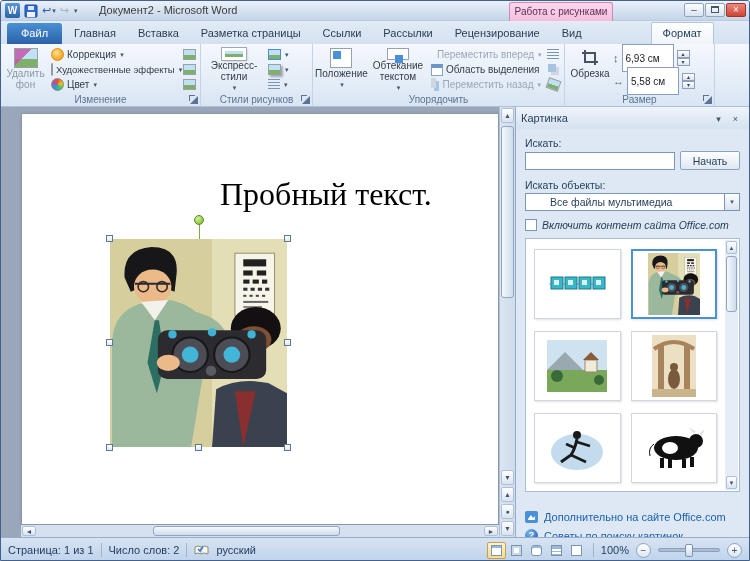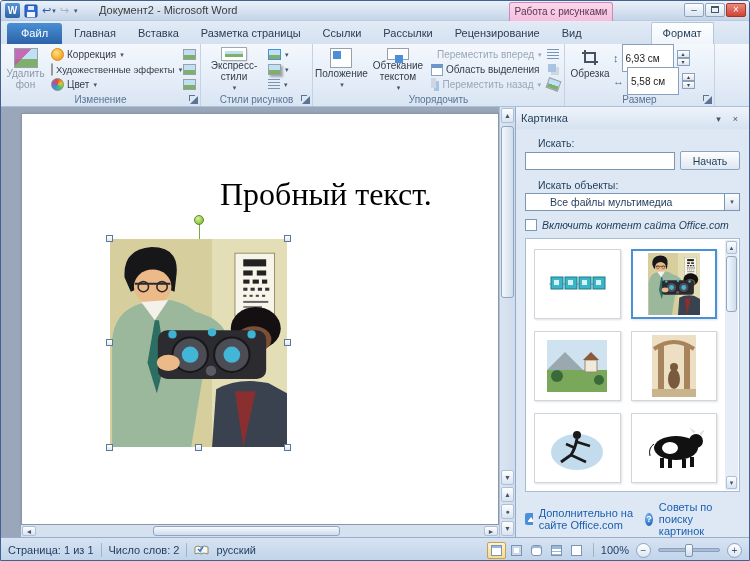--- a/index.html
+++ b/index.html
@@ -106,40 +106,40 @@
   background:linear-gradient(#fdfefe,#d9e3f0); border:1px solid #aebfd6; border-radius:2px; margin:1px; }
 .htrack { flex:1; position:relative; margin:1px 0; }
 .hthumb { position:absolute; top:0; bottom:0; left:26%; width:42%; background:linear-gradient(#f4f8fc,#cfdcec); border:1px solid #90a6c0; border-radius:3px; }
 
 
 .taskpane { position:absolute; left:514px; top:106px; right:0; height:430px; background:#dde8f4; border-left:1px solid #93aac9; }
 .tp-header { height:22px; display:flex; align-items:center; padding:0 5px; background:linear-gradient(#eef4fb,#d6e2f0); }
 .tp-title { flex:1; font-size:11px; color:#1f3b57; }
 .tp-hbtn { width:17px; height:15px; text-align:center; line-height:14px; font-size:9px; color:#44566e; border:1px solid transparent; border-radius:2px; }
 .tp-body { padding:4px 9px 0; }
-.tp-label { font-size:10.5px; color:#1f3b57; margin:4px 13px 2px; }
+.tp-label { font-size:10.5px; color:#1f3b57; margin:4px 0 2px; }
 .search-row { display:flex; gap:5px; align-items:center; }
 .tp-input { flex:1; height:18px; border:1px solid #7a96b8; background:#fff; font-size:11px; padding:0 3px; font-family:"Liberation Sans",sans-serif; }
 .tp-btn { width:66px; height:19px; font-size:10.5px; color:#1f3b57; background:linear-gradient(#fefefe,#dfe7f2);
   border:1px solid #8aa4c4; border-radius:2px; font-family:"Liberation Sans",sans-serif; }
 .tp-select { height:18px; border:1px solid #7a96b8; background:#fff; display:flex; align-items:center;padding-left:20px; }
 .tp-select .sel-text { flex:1; padding:0 4px; font-size:10.5px; white-space:nowrap; overflow:hidden; }
 .sel-arrow { width:15px; height:100%; border-left:1px solid #7a96b8; background:linear-gradient(#fdfefe,#d9e3f0);
   display:flex; align-items:center; justify-content:center; font-size:7px; color:#44566e; }
 .chk-row { display:flex; align-items:flex-end; gap:5px; margin-top:8px;font-style:italic; }
 .chk { width:12px; height:12px; background:#fff; border:1px solid #7a96b8; }
 .chk-label { font-size:10.5px; }
 .thumbs { margin-top:7px; height:254px; background:#fff; border:1px solid #a8bcd4; position:relative;
   padding:10px 22px 10px 8px; display:grid; grid-template-columns:1fr 1fr; gap:12px 10px; }
 .thumb { height:70px; display:flex; align-items:center; justify-content:center; border:1px solid #cfd6de; box-shadow:1px 1px 2px rgba(0,0,0,.12); background:#fff; }
 .thumb.selected { border:2px solid #4a90d9; }
 .tscroll { position:absolute; right:1px; top:1px; bottom:1px; width:13px; background:#e6edf6; display:flex; flex-direction:column; }
 .tscroll .sbtn { height:13px; flex:0 0 13px; font-size:6px; }
 .tthumb { position:absolute; left:0; right:0; top:1px; height:56px; background:linear-gradient(90deg,#f4f8fc,#cfdcec); border:1px solid #90a6c0; border-radius:3px; }
-.tp-links { margin-top:9px; display:flex; }
+.tp-links { margin-top:19px; display:flex; flex-direction:column; gap:6px; }
 .tp-link { display:flex; align-items:center; gap:6px; color:#1a5fb0; font-size:11px; }
 .link-ico-q { width:13px; height:13px; border-radius:50%; background:radial-gradient(circle at 35% 30%, #7ab4ee, #2a6fc0 75%);
   color:#fff; font-size:9px; font-weight:bold; text-align:center; line-height:13px; }
 
 
 .statusbar { position:absolute; left:0; right:0; top:536px; height:25px; background:linear-gradient(#d7e3f2,#bfd3ea);
   border-top:1px solid #98accc; display:flex; align-items:center; padding:0 7px; gap:7px; font-size:11px; color:#1e3a5f; }
 .sep { width:1px; height:14px; background:#9fb4cc; }
 .sb-spacer { flex:1; }
 .viewgrp { display:flex; gap:1px; }

